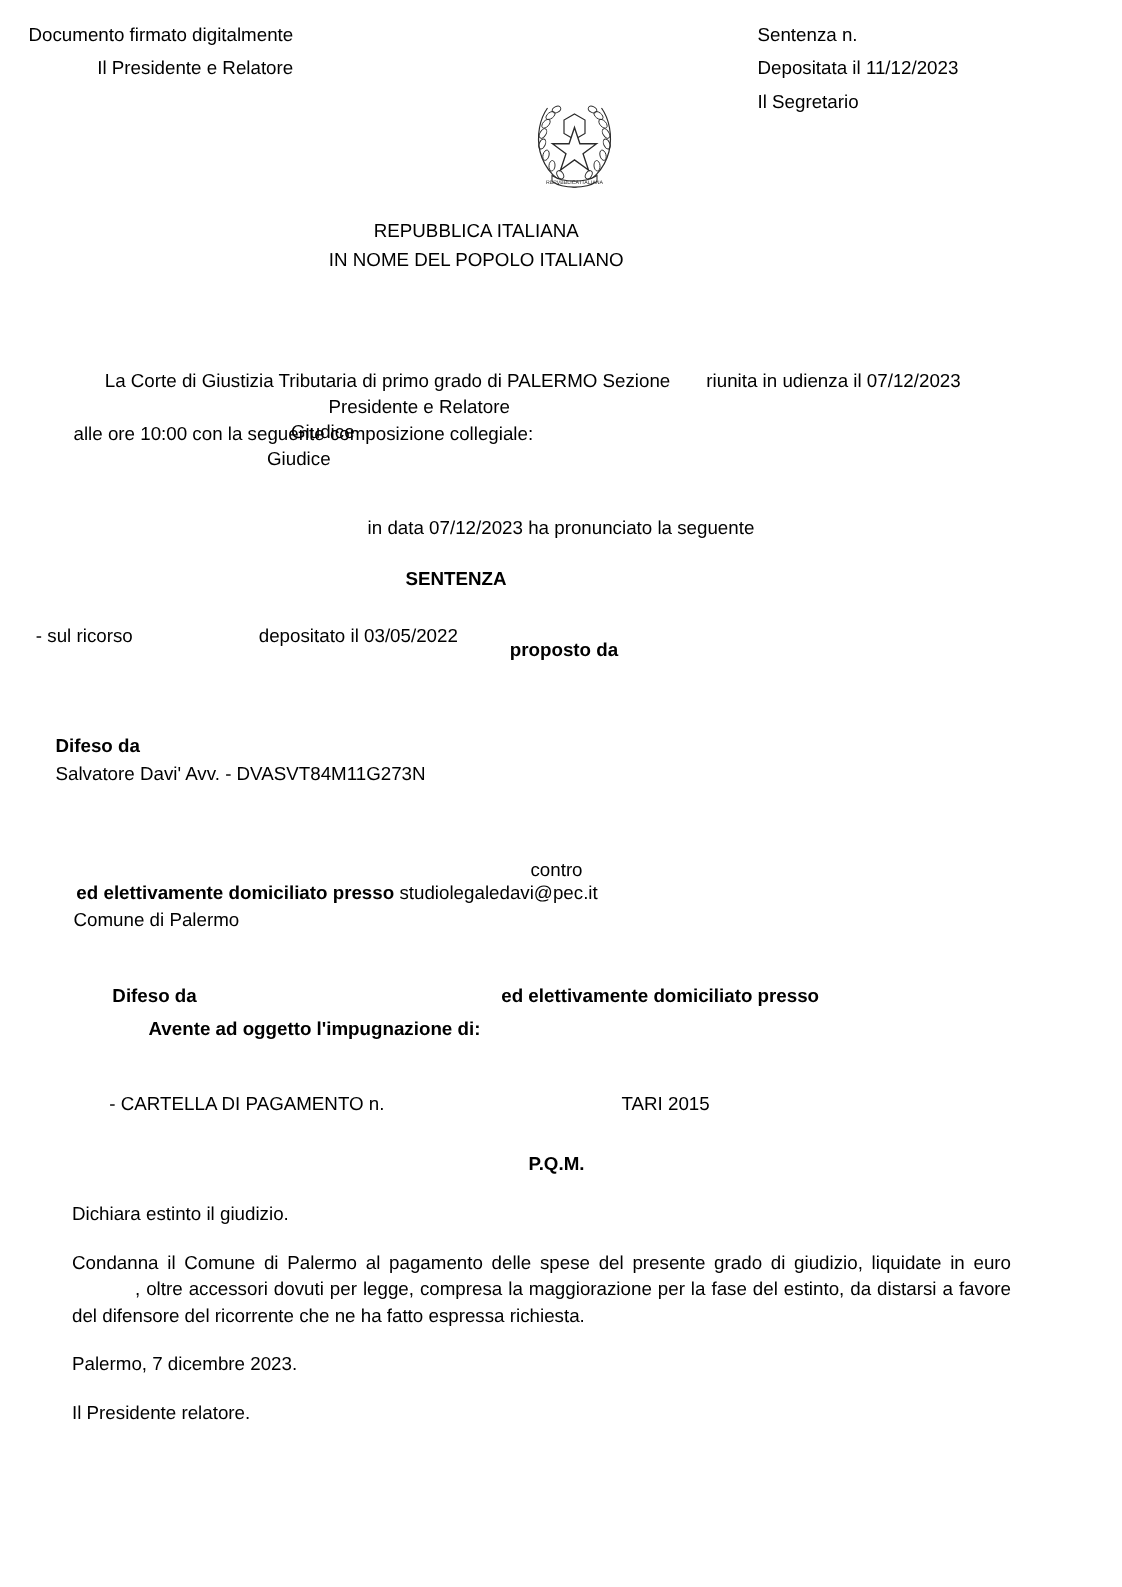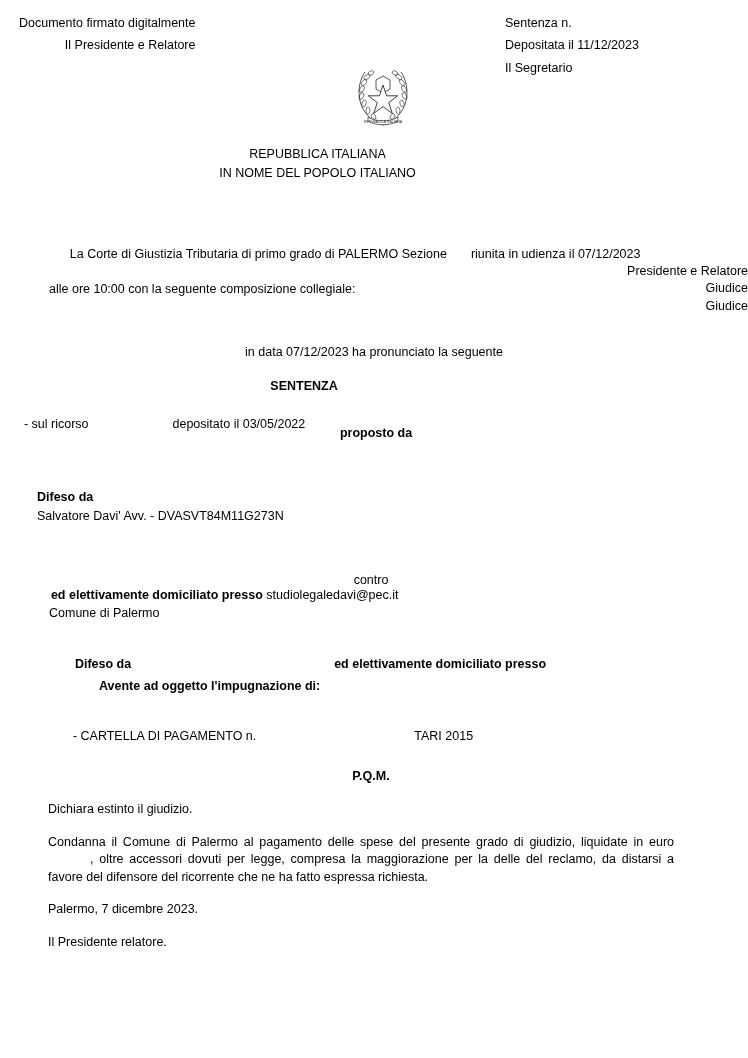--- a/index.html
+++ b/index.html
@@ -72,21 +72,21 @@
   .intro .l1 { white-space: pre; }
   .intro .l2 { white-space: pre; }
 
   
   .composition {
     position: absolute;
     left: 0;
     top: 263px;
     width: 748px;
   }
-  .comp-row { white-space: pre; text-align: right; }
+  .comp-row { white-space: pre; }
   .comp-row.r1 { padding-left: 219px; }
   .comp-row.r2 { padding-left: 194px; }
   .comp-row.r3 { padding-left: 178px; }
 
   .pronounced {
     position: absolute;
     left: 0;
     top: 344px;
     width: 748px;
     text-align: center;
@@ -350,19 +350,19 @@
     <span>- CARTELLA DI PAGAMENTO n.</span><span class="gap-inline"></span><span>TARI 2015</span>
   </div>
 
   <div class="pqm-title">
     <span>P.Q.M.</span>
   </div>
 
   <div class="pqm-1">Dichiara estinto il giudizio.</div>
 
   <div class="pqm-2">
-    <span>Condanna il Comune di Palermo al pagamento delle spese del presente grado di giudizio, liquidate in euro</span><span class="gap-inline"></span><span>, oltre accessori dovuti per legge, compresa la maggiorazione per la delle del reclamo, da distarsi a favore del difensore del ricorrente che ne ha fatto espressa richiesta.</span>
+    <span>Condanna il Comune di Palermo al pagamento delle spese del presente grado di giudizio, liquidate in euro</span><span class="gap-inline"></span><span>, oltre accessori dovuti per legge, compresa la maggiorazione per la fase del estinto, da distarsi a favore del difensore del ricorrente che ne ha fatto espressa richiesta.</span>
   </div>
 
   <div class="closing-date">Palermo, 7 dicembre 2023.</div>
   <div class="closing-sign">Il Presidente relatore.</div>
 
 </div>
 
 </body></html>

